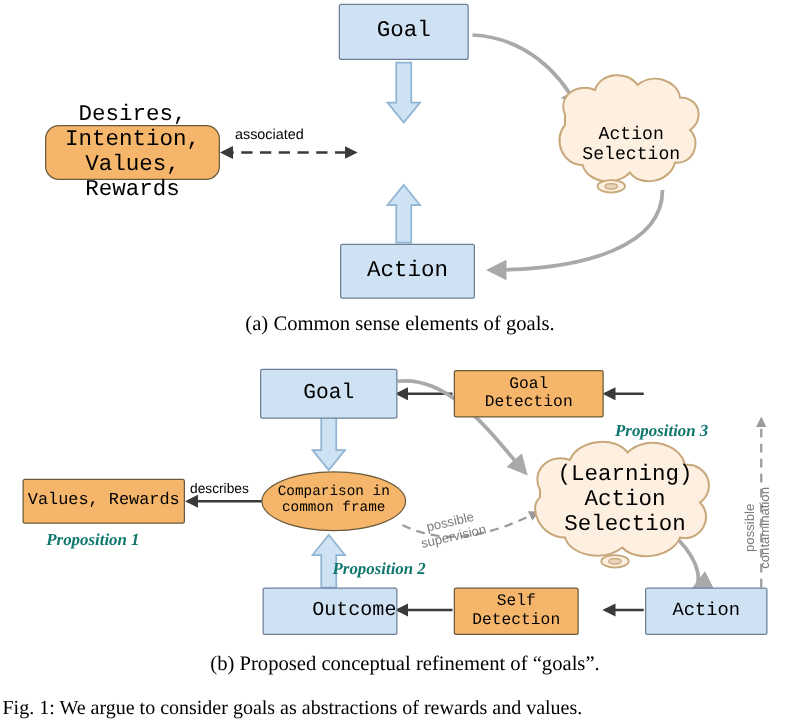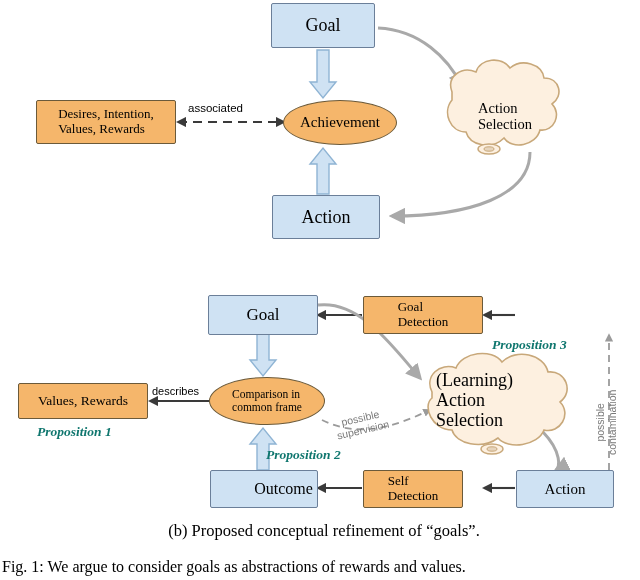--- a/index.html
+++ b/index.html
@@ -28,22 +28,22 @@
     top: 0;
     width: 640px;
     height: 580px;
   }
   .node {
     position: absolute;
     box-sizing: border-box;
     display: flex;
     align-items: center;
     justify-content: center;
-    text-align: left;
-    font-family: Liberation Serif, serif;
+    text-align: center;
+    font-family: Liberation Mono, monospace;
     line-height: 1.12;
   }
   .rect-blue {
     background: #cfe2f3;
     border: 1.6px solid #6b7f99;
     border-radius: 2px;
   }
   .rect-orange {
     background: #f5b66b;
     border: 1.6px solid #6b5a3a;
@@ -198,32 +198,32 @@
                C 482 450 456 444 452 430
                C 432 430 422 406 432 398
                Z" fill="#fdf0e0" stroke="#c8a87a" stroke-width="1.6"></path>
       <ellipse cx="492" cy="449" rx="11" ry="5" fill="#fdf0e0" stroke="#c8a87a" stroke-width="1.4"></ellipse>
       <ellipse cx="492" cy="449" rx="5" ry="2.2" fill="#e7d4bb" stroke="#c8a87a" stroke-width="1"></ellipse>
     </g>
   </svg>
 
   <div class="node rect-blue" style="left:271px; top:3px; width:104px; height:45px; font-size:18px;">Goal</div>
 
-  <div class="node ellipse-orange" style="left:283px; top:100px; width:114px; height:45px; font-size:15px;">Achievement</div>
 
   <div class="node rect-blue" style="left:272px; top:195px; width:108px; height:44px; font-size:18px;">Action</div>
 
-  <div class="node rect-orange" style="left:36px; top:100px; width:140px; height:44px; font-size:13px; white-space:pre-line;">Desires, Intention,
+  <div class="node rect-orange" style="left:36px; top:100px; width:140px; height:44px; font-size:18px; white-space:pre-line;border-radius:11px;">Desires, Intention,
 Values, Rewards</div>
 
   <div class="node" style="left:446px; top:94px; width:118px; height:44px; font-size:14.5px; white-space:pre-line;">Action
 Selection</div>
 
   <div class="edge-label" style="left:188px; top:102px; font-size:11.5px;">associated</div>
 
+  <div class="caption" style="left:0px; top:249px; width:640px; font-size:16.5px;">(a) Common sense elements of goals.</div>
 
   <div class="node rect-blue" style="left:208px; top:295px; width:110px; height:40px; font-size:17px;">Goal</div>
 
   <div class="node rect-orange" style="left:363px; top:296px; width:120px; height:38px; font-size:13px; white-space:pre-line;">Goal
 Detection</div>
 
 
   <div class="node rect-orange" style="left:18px; top:383px; width:130px; height:36px; font-size:13.5px;">Values, Rewards</div>
 
   <div class="node ellipse-orange" style="left:209px; top:377px; width:116px; height:48px; font-size:11.5px; white-space:pre-line;">Comparison in

